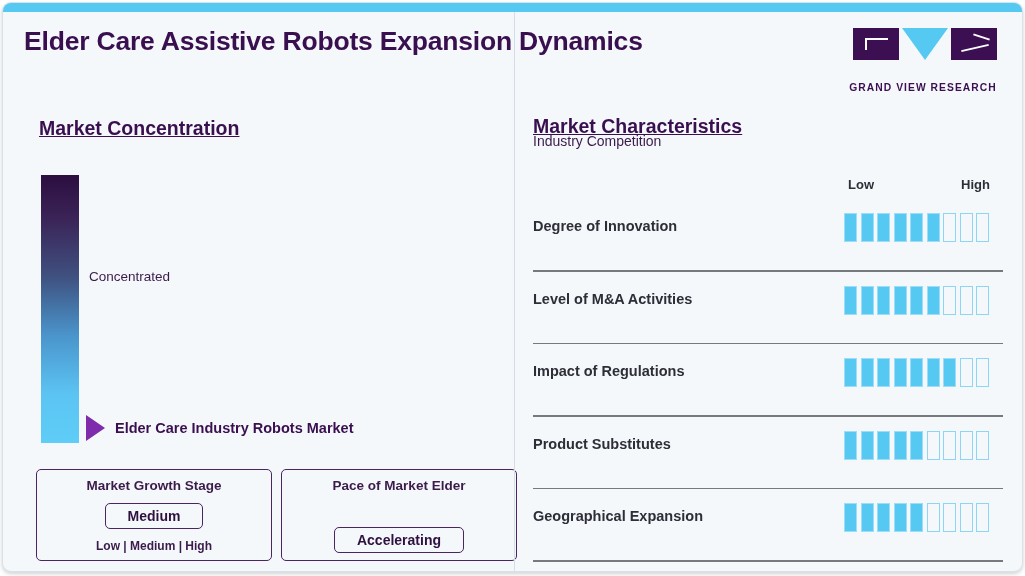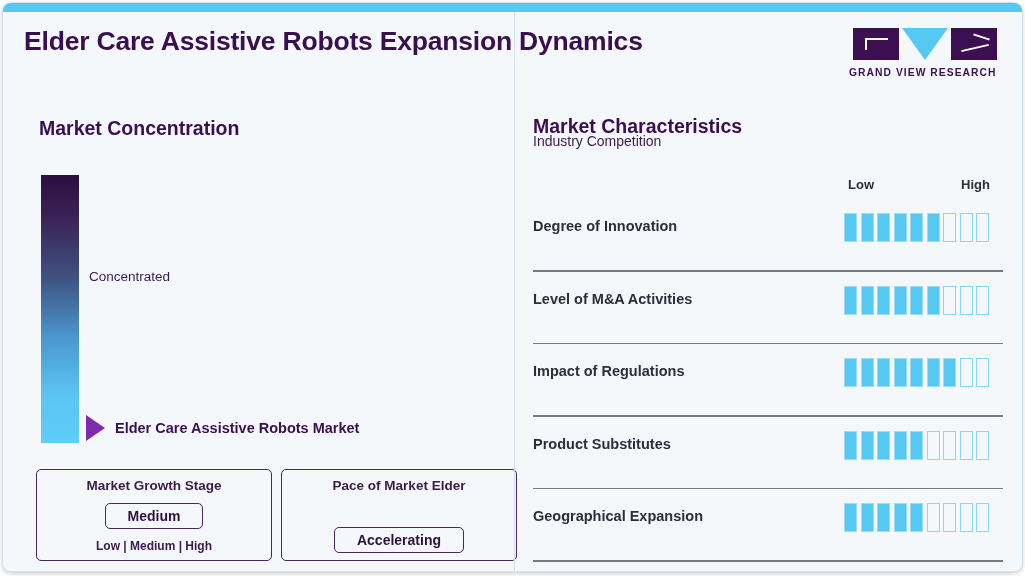--- a/index.html
+++ b/index.html
@@ -97,40 +97,41 @@
     border-top: 2.5px solid #ffffff;
     transform: rotate(18deg);
   }
   .logo-triangle {
     width: 0; height: 0;
     border-left: 23px solid transparent;
     border-right: 23px solid transparent;
     border-top: 32px solid #56c9f2;
   }
   .logo-wordmark {
-    margin-top: 5px;
-    text-align: left;
+    margin-top: 20px;
+    text-align: center;
     font-size: 10.3px;
     font-weight: bold;
     letter-spacing: 1.05px;
     color: #3c0f52;
     white-space: nowrap;
   }
 
   
   .left-panel {
     position: absolute;
     left: 0; top: 92px;
     width: 510px;
     height: 478px;
   }
   .section-title {
     font-size: 19.5px;
     font-weight: bold;
     color: #3a0f50;
+    text-decoration: underline;
   }
   .left-panel .section-title {
     position: absolute;
     left: 36px;
     top: 22px;
   }
 
   .gradient-bar {
     position: absolute;
     left: 38px;
@@ -332,21 +333,21 @@
   <div class="left-panel">
     <div class="section-title">Market Concentration</div>
 
     <div class="gradient-bar"></div>
 
     <div class="scale-label top">Concentrated</div>
     <div class="scale-label bottom">Fragmented</div>
 
     <div class="marker">
       <div class="marker-arrow"></div>
-      <div class="marker-label">Elder Care Assistive Robots Market</div>
+      <div class="marker-label">Elder Care Industry Robots Market</div>
     </div>
 
     <div class="stage-boxes">
 
       <div class="stage-box">
         <div class="stage-box-title">Market Growth Stage</div>
         <div class="stage-value">Medium</div>
         <div class="stage-options">Low | Medium | High</div>
       </div>
 

